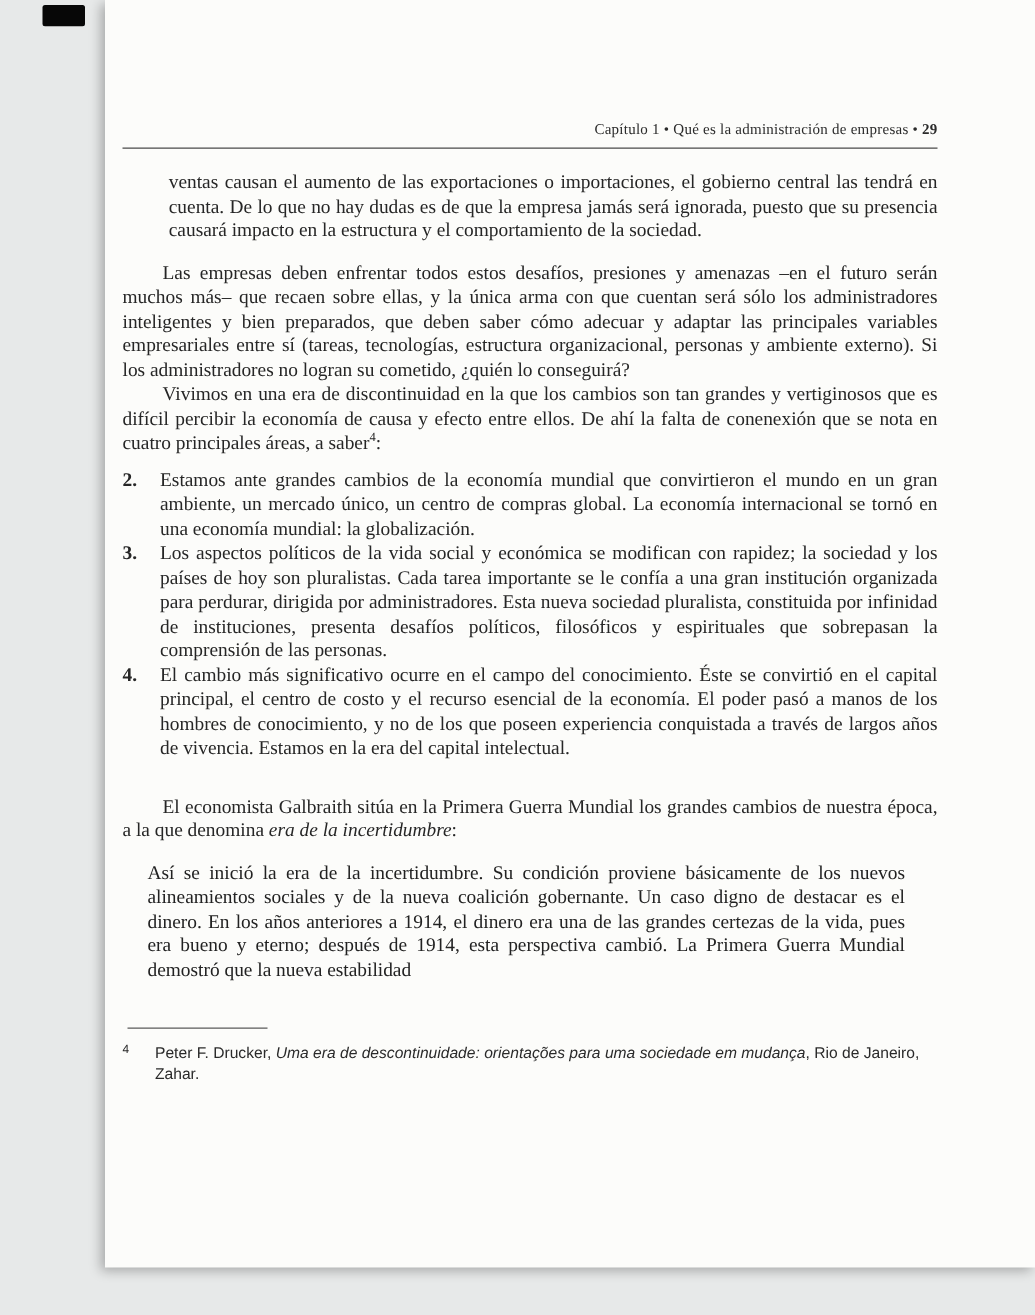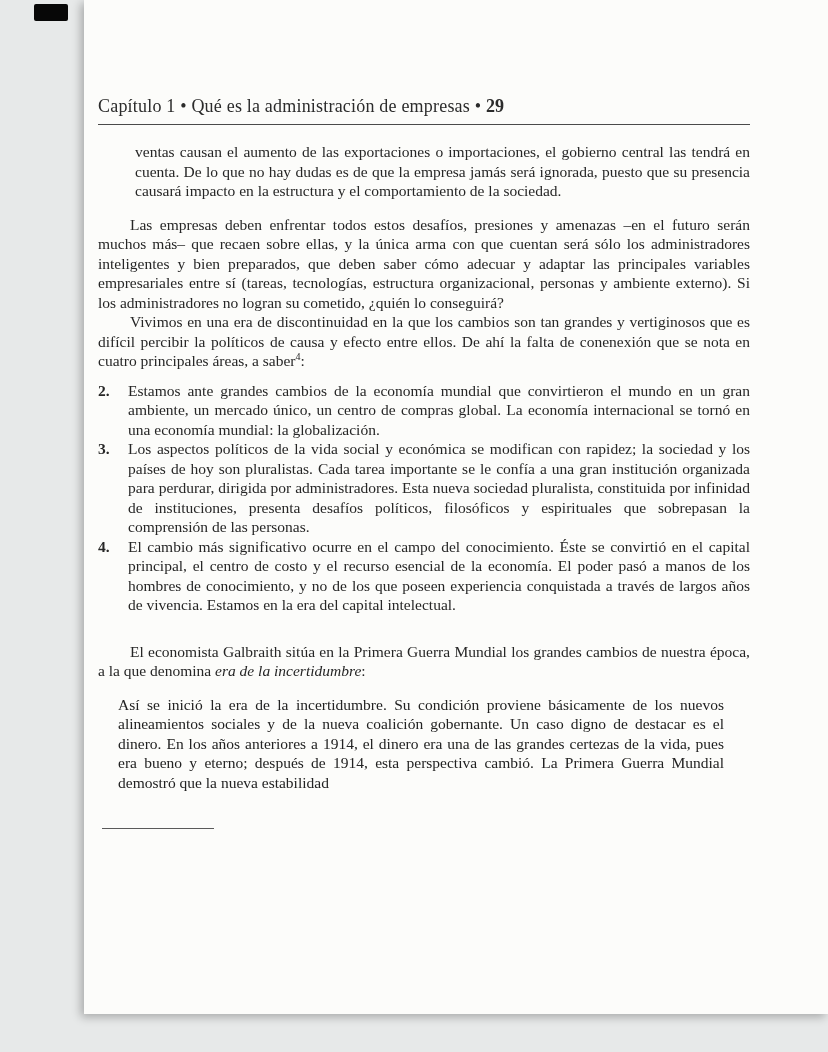--- a/index.html
+++ b/index.html
@@ -19,21 +19,22 @@
     position:absolute; left:84px; top:0;
     width:744px; height:1014px;
     background:#fcfcfa;
     box-shadow:-3px 3px 9px rgba(0,0,0,0.28);
   }
   .content {
     padding:96px 78px 0 14px;
     color:#262626;
   }
   .running-header {
-    font-size:18px;
+    text-align:right;
+    font-size:12px;
     letter-spacing:0.2px;
     color:#2b2b2b;
   }
   .running-header .pagenum { font-weight:bold; }
   .head-rule {
     border:none;
     border-top:1.2px solid #4a4a4a;
     margin-top:7px;
   }
   .bodytext p, .list-item, .quote {
@@ -99,30 +100,31 @@
       <span>Capítulo 1 • Qué es la administración de empresas • </span><span class="pagenum">29</span>
     </div>
     <hr class="head-rule">
 
     <div class="bodytext">
 
       <p class="p-continued">ventas causan el aumento de las exportaciones o importaciones, el gobierno central las tendrá en cuenta. De lo que no hay dudas es de que la empresa jamás será ignorada, puesto que su presencia causará impacto en la estructura y el comportamiento de la sociedad.</p>
 
       <p class="p-normal">Las empresas deben enfrentar todos estos desafíos, presiones y amenazas –en el futuro serán muchos más– que recaen sobre ellas, y la única arma con que cuentan será sólo los administradores inteligentes y bien preparados, que deben saber cómo adecuar y adaptar las principales variables empresariales entre sí (tareas, tecnologías, estructura organizacional, personas y ambiente externo). Si los administradores no logran su cometido, ¿quién lo conseguirá?</p>
 
-      <p class="p-flow"><span>Vivimos en una era de discontinuidad en la que los cambios son tan grandes y vertiginosos que es difícil percibir la políticos de causa y efecto entre ellos. De ahí la falta de conenexión que se nota en cuatro principales áreas, a saber</span><sup class="note-ref">4</sup><span>:</span></p>
+      <p class="p-flow"><span>Vivimos en una era de discontinuidad en la que los cambios son tan grandes y vertiginosos que es difícil percibir la economía de causa y efecto entre ellos. De ahí la falta de conenexión que se nota en cuatro principales áreas, a saber</span><sup class="note-ref">4</sup><span>:</span></p>
 
       <div class="numbered-list">
         <div class="list-item"><span class="num">2.</span><span>Estamos ante grandes cambios de la economía mundial que convirtieron el mundo en un gran ambiente, un mercado único, un centro de compras global. La economía internacional se tornó en una economía mundial: la globalización.</span></div>
         <div class="list-item"><span class="num">3.</span><span>Los aspectos políticos de la vida social y económica se modifican con rapidez; la sociedad y los países de hoy son pluralistas. Cada tarea importante se le confía a una gran institución organizada para perdurar, dirigida por administradores. Esta nueva sociedad pluralista, constituida por infinidad de instituciones, presenta desafíos políticos, filosóficos y espirituales que sobrepasan la comprensión de las personas.</span></div>
         <div class="list-item"><span class="num">4.</span><span>El cambio más significativo ocurre en el campo del conocimiento. Éste se convirtió en el capital principal, el centro de costo y el recurso esencial de la economía. El poder pasó a manos de los hombres de conocimiento, y no de los que poseen experiencia conquistada a través de largos años de vivencia. Estamos en la era del capital intelectual.</span></div>
       </div>
 
       <p class="p-galbraith"><span>El economista Galbraith sitúa en la Primera Guerra Mundial los grandes cambios de nuestra época, a la que denomina </span><span class="em">era de la incertidumbre</span><span>:</span></p>
 
       <p class="quote">Así se inició la era de la incertidumbre. Su condición proviene básicamente de los nuevos alineamientos sociales y de la nueva coalición gobernante. Un caso digno de destacar es el dinero. En los años anteriores a 1914, el dinero era una de las grandes certezas de la vida, pues era bueno y eterno; después de 1914, esta perspectiva cambió. La Primera Guerra Mundial demostró que la nueva estabilidad</p>
 
       <hr class="foot-rule">
 
+      <div class="footnote"><span class="marker">4</span><span>Peter F. Drucker, </span><span class="em">Uma era de descontinuidade: orientações para uma sociedade em mudança</span><span>, Rio de Janeiro, Zahar.</span></div>
 
     </div>
   </div>
 </div>
 
 </body></html>

